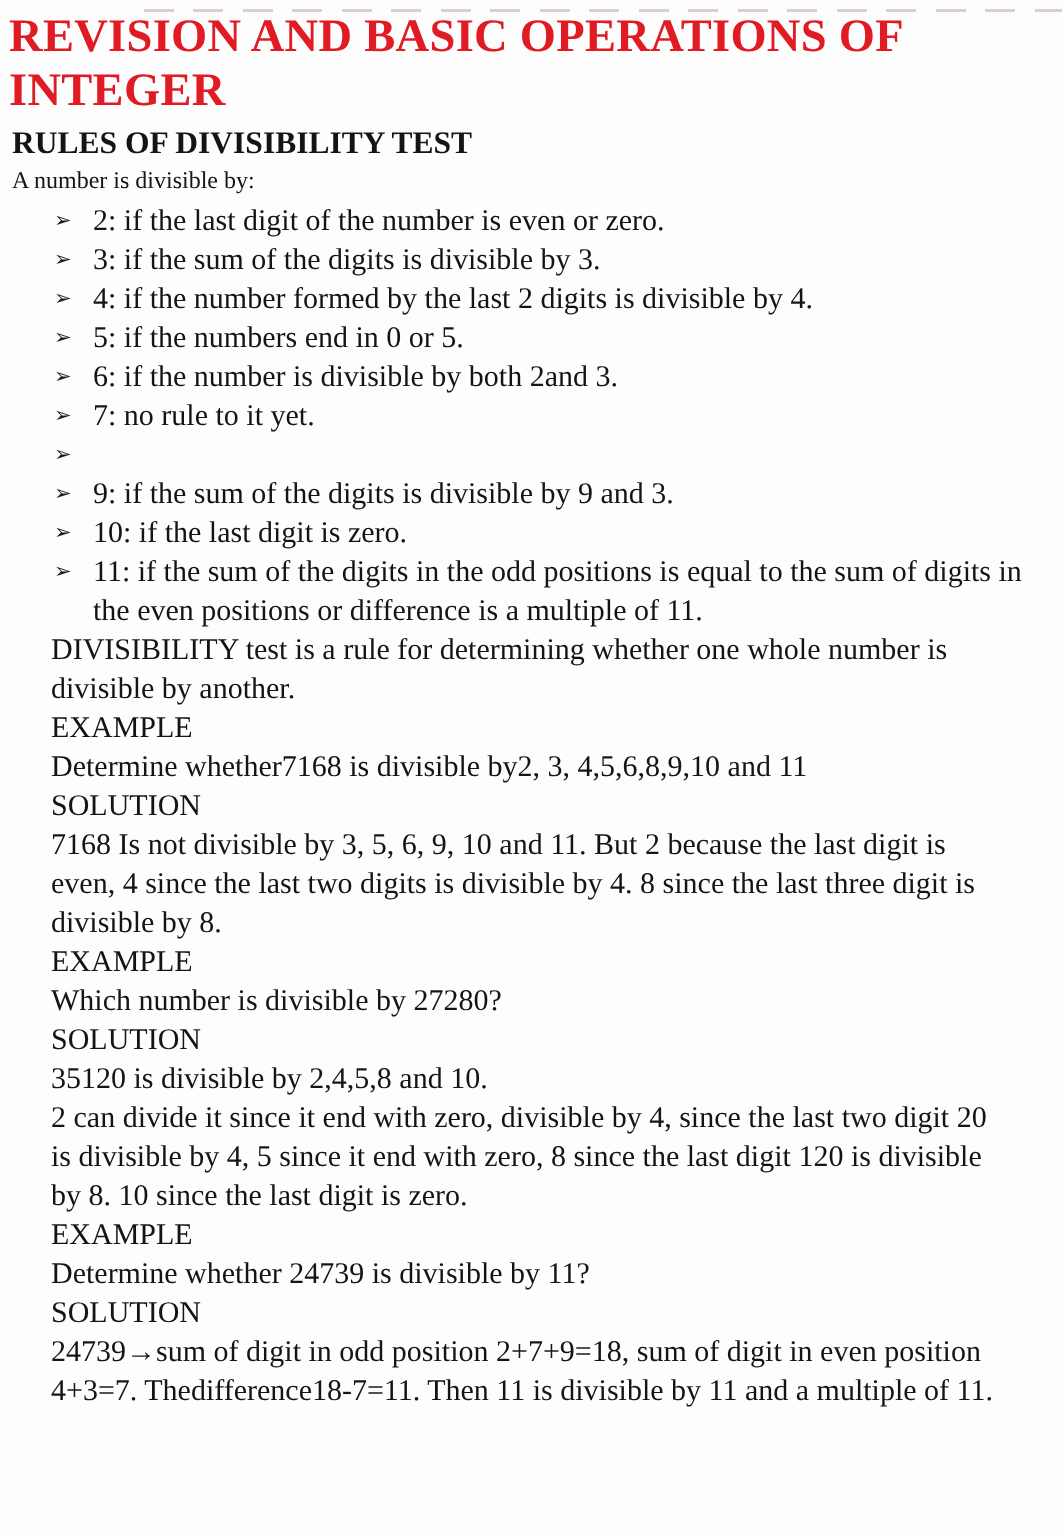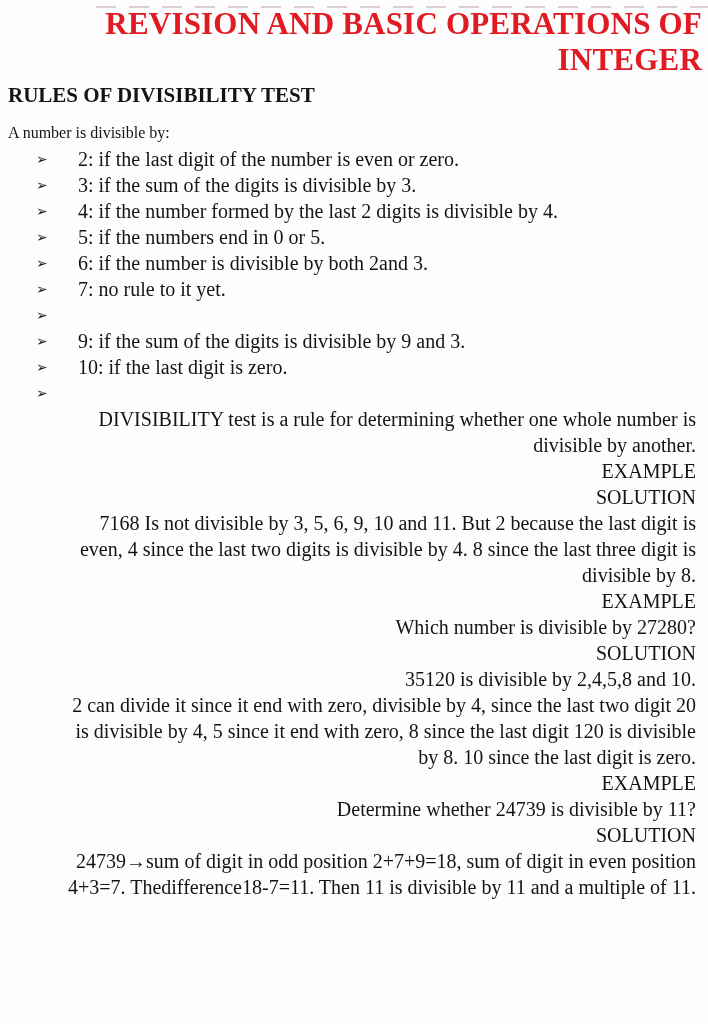--- a/index.html
+++ b/index.html
@@ -14,30 +14,30 @@
   .scan-artifact-top {
     position: absolute;
     top: 0; left: 96px;
     width: 612px; height: 2px;
     background: repeating-linear-gradient(to right,
       rgba(190,160,160,0.5) 0 20px, rgba(255,255,255,0) 20px 33px);
   }
   .page { position: relative; width: 708px; height: 1024px; }
   .doc-title {
     margin: 6px 6px 4px 6px;
-    text-align: right;
+    text-align: left;
     color: #e01b23;
     font-weight: bold;
     font-size: 31px;
     line-height: 36px;
     letter-spacing: 0.2px;
   }
   .doc-title span { display: block; }
   .section-heading {
-    margin: 2px 0 12px 8px;
+    margin: 2px 0 0 8px;
     font-weight: bold;
     font-size: 21px;
     line-height: 26px;
   }
   .intro-line {
     margin-left: 8px;
     font-size: 16px;
     line-height: 26px;
   }
   ul.rules-list { list-style: none; margin: 0; padding: 0; }
@@ -48,22 +48,22 @@
     line-height: 26px;
   }
   ul.rules-list .bullet-marker {
     flex: 0 0 26px;
     margin-left: 36px;
     font-family: "DejaVu Sans", sans-serif;
     font-size: 14px;
     line-height: 26px;
     color: #1a1a1a;
   }
-  ul.rules-list .bullet-text { width: 632px; margin-left: 16px; }
-  .worked-block { margin-left: 62px; width: 634px; text-align: right; }
+  ul.rules-list .bullet-text { width: 632px; }
+  .worked-block { margin-left: 34px; width: 634px; }
   .worked-block p {
     margin: 0;
     font-size: 20px;
     line-height: 26px;
   }
 </style>
 </head>
 <body>
 
 <div class="page">
@@ -108,26 +108,28 @@
     <li>
       <span class="bullet-marker">➢</span>
       <span class="bullet-text">9: if the sum of the digits is divisible by 9 and 3.</span>
     </li>
     <li>
       <span class="bullet-marker">➢</span>
       <span class="bullet-text">10: if the last digit is zero.</span>
     </li>
     <li>
       <span class="bullet-marker">➢</span>
+      <span class="bullet-text">11: if the sum of the digits in the odd positions is equal to the sum of digits in the even positions or difference is a multiple of 11.</span>
     </li>
   </ul>
 
   <div class="worked-block">
     <p>DIVISIBILITY test is a rule for determining whether one whole number is divisible by another.</p>
     <p>EXAMPLE</p>
+    <p>Determine whether7168 is divisible by2, 3, 4,5,6,8,9,10 and 11</p>
     <p>SOLUTION</p>
     <p>7168 Is not divisible by 3, 5, 6, 9, 10 and 11. But 2 because the last digit is even, 4 since the last two digits is divisible by 4. 8 since the last three digit is divisible by 8.</p>
     <p>EXAMPLE</p>
     <p>Which number is divisible by 27280?</p>
     <p>SOLUTION</p>
     <p>35120 is divisible by 2,4,5,8 and 10.</p>
     <p>2 can divide it since it end with zero, divisible by 4, since the last two digit 20 is divisible by 4, 5 since it end with zero, 8 since the last digit 120 is divisible by 8. 10 since the last digit is zero.</p>
     <p>EXAMPLE</p>
     <p>Determine whether 24739 is divisible by 11?</p>
     <p>SOLUTION</p>

